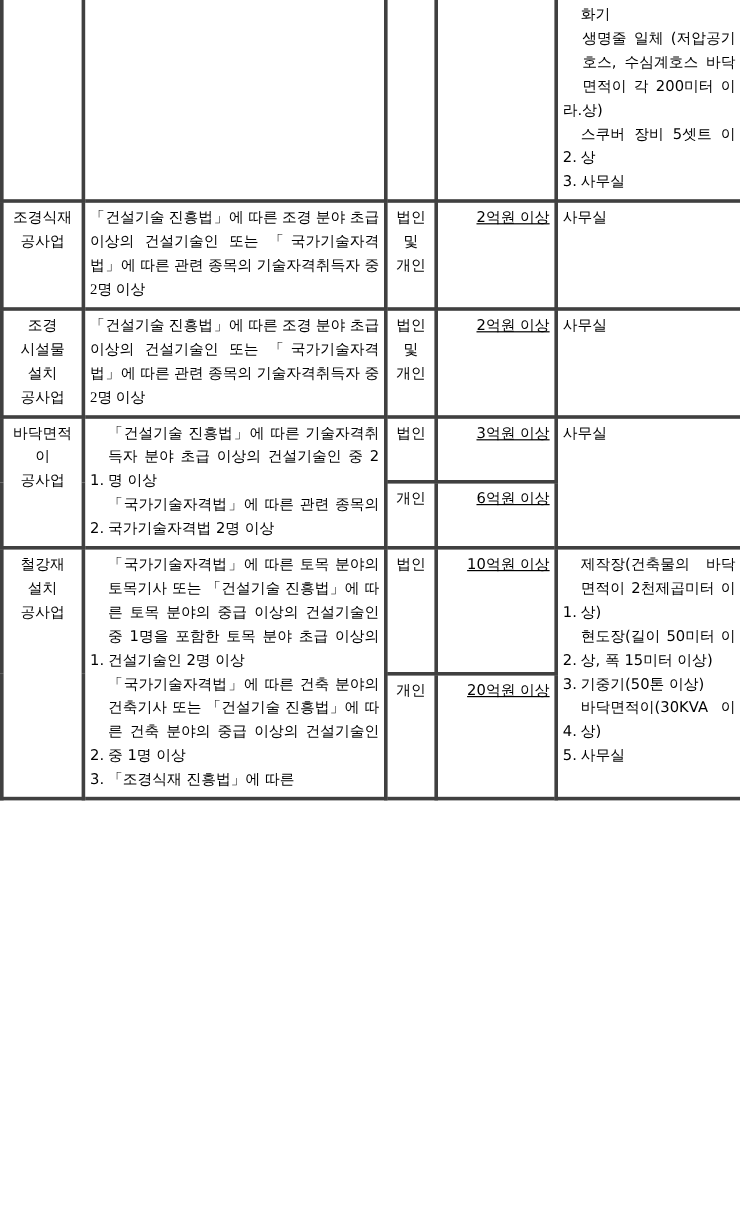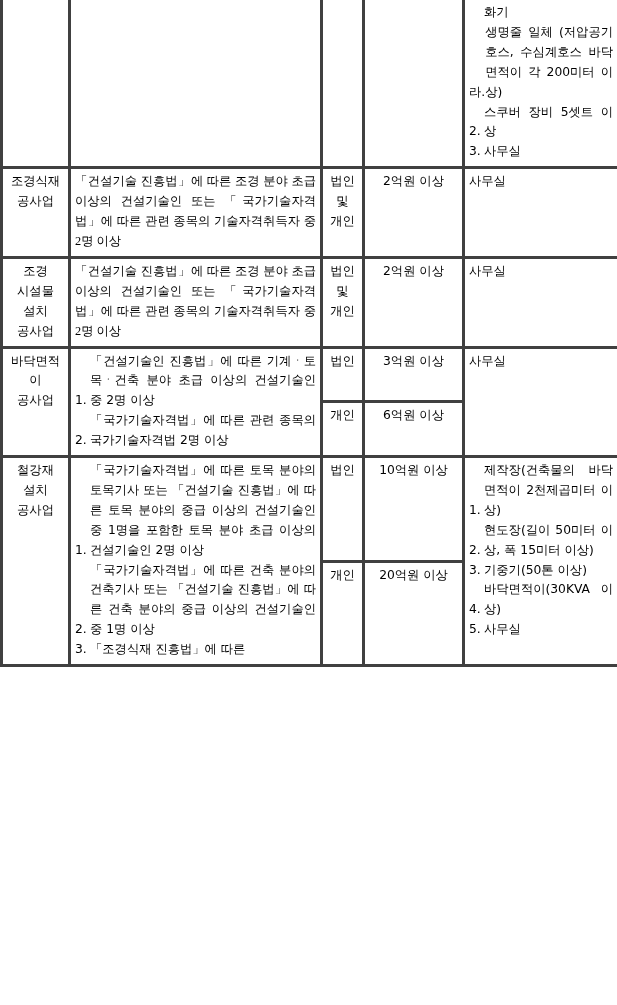--- a/index.html
+++ b/index.html
@@ -35,21 +35,21 @@
   col.c5 { width: 155px; }
 
   
   table.doc-table tr:first-child td { border-top: none; }
 
   .cat {
     text-align: center;
   }
   .cat .line { display: block; }
   .type { text-align: left; }
-  .money { text-align: center; white-space: nowrap; }
+  .money { text-align: right; white-space: nowrap; text-decoration: underline; }
   .plain { text-align: left; }
   .li-item {
     display: flex;
     align-items: flex-end;
     margin: 0;
   }
   .li-marker {
     flex: 0 0 auto;
     min-width: 15px;
     white-space: nowrap;
@@ -145,21 +145,21 @@
 
     <tr>
       <td class="cat" rowspan="2">
         <span class="line">바닥면적이</span>
         <span class="line">공사업</span>
       </td>
       <td class="type" rowspan="2">
         <div class="cell-inner">
           <div class="li-item">
             <span class="li-marker">1.</span>
-            <span class="li-body">「건설기술인 진흥법」에 따른 기계ㆍ토목ㆍ건축 분야 초급 이상의 건설기술인 중 2명 이상</span>
+            <span class="li-body">「건설기술 진흥법」에 따른 기술자격취득자 분야 초급 이상의 건설기술인 중 2명 이상</span>
           </div>
           <div class="li-item">
             <span class="li-marker">2.</span>
             <span class="li-body">「국가기술자격법」에 따른 관련 종목의 국가기술자격법 2명 이상</span>
           </div>
         </div>
       </td>
       <td class="cat">법인</td>
       <td class="money">3억원 이상</td>
       <td class="plain" rowspan="2">사무실</td>

